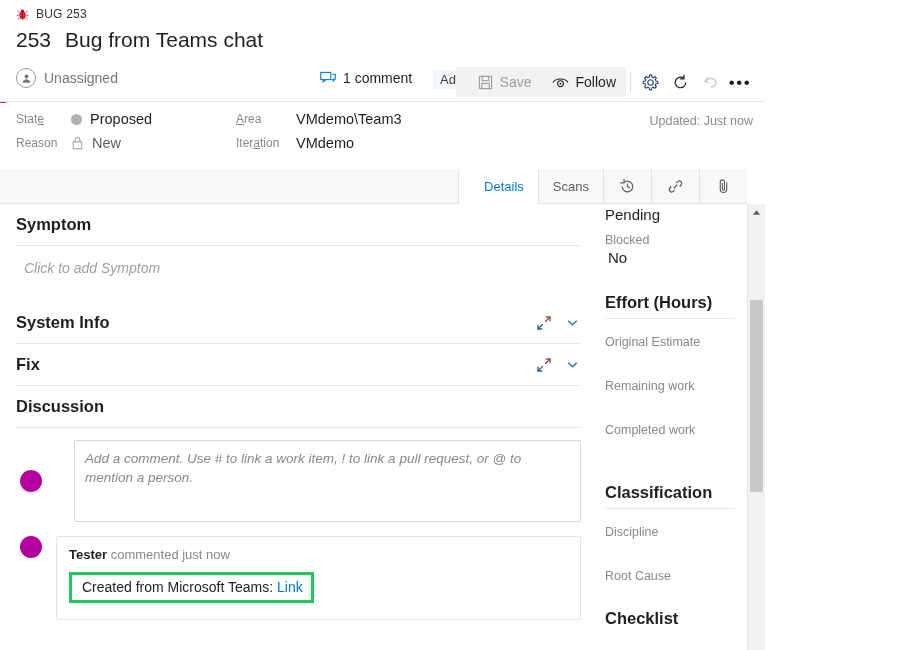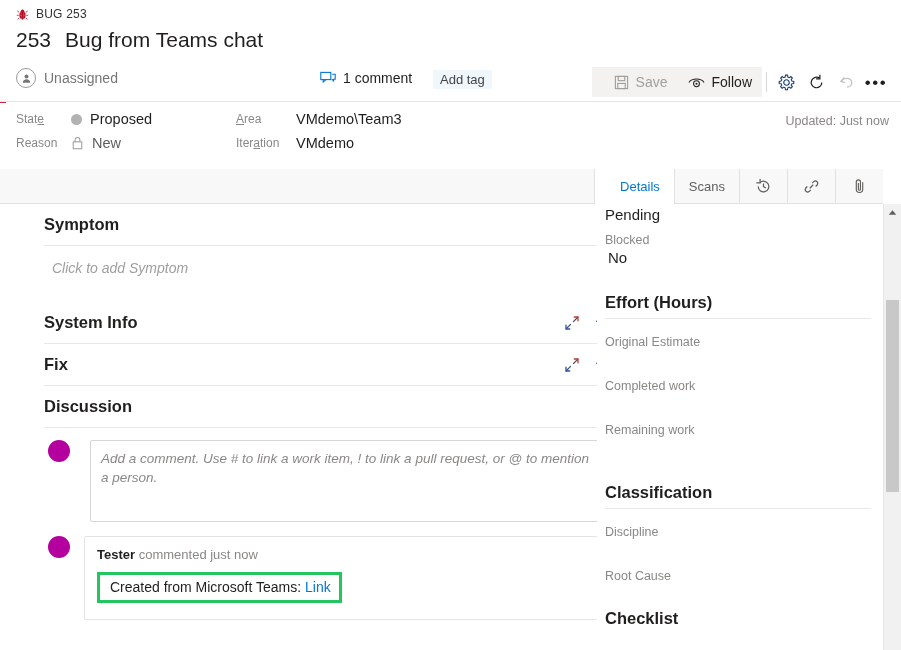--- a/index.html
+++ b/index.html
@@ -5,21 +5,21 @@
   * { box-sizing: border-box; }
   html, body {
     margin: 0; padding: 0;
     width: 901px; height: 650px;
     overflow: hidden;
     background: #ffffff;
     font-family: "Liberation Sans", sans-serif;
     color: #201f1e;
   }
 
-  #root { position: relative; width: 901px; height: 650px; }
+  #root { position: relative; width: 765px; height: 650px; }
 
   
   .work-item-stripe {
     position: absolute; left: 0; top: 0;
     width: 6px; height: 103px;
     background: #cc293d;
   }
 
   
   .header {
@@ -140,21 +140,20 @@
     margin-bottom: -1px;
     padding-left: 25px;
   }
 
   
   .main {
     position: absolute; left: 0; top: 204px;
     width: 597px; bottom: 0;
     background: #ffffff;
     overflow: hidden;
-    margin-left: 28px;
   }
   .section { padding: 0 16px; }
   .sec-head {
     display: flex; align-items: center;
     height: 42px;
     border-bottom: 1px solid #e8e8e8;
   }
   .sec-title { font-size: 16.5px; font-weight: bold; color: #201f1e; flex: 1; }
   .sec-actions { display: flex; align-items: center; gap: 10px; }
   .ic-btn {
@@ -166,21 +165,21 @@
     font-size: 14px; color: #a19f9d; font-style: italic;
     padding: 14px 0 26px 8px;
   }
 
   .avatar-magenta {
     width: 22px; height: 22px; border-radius: 50%;
     background: #b4009e; flex: 0 0 22px;
   }
 
   .comment-compose {
-    display: flex; gap: 20px; padding: 12px 0 0 4px;
+    display: flex; gap: 32px; padding: 12px 0 0 4px; align-items: center;
   }
   .compose-box {
     flex: 1; min-height: 82px;
     border: 1px solid #d6d6d6; border-radius: 2px;
     background: #fff; padding: 8px 10px;
     font-size: 13.5px; font-style: italic; color: #8a8886;
     line-height: 19px;
     cursor: text;
   }
 
@@ -515,26 +514,26 @@
     </div>
 
     <div class="dp-group-title">Effort (Hours)</div>
 
     <div class="dp-field">
       <div class="dp-label">Original Estimate</div>
       <div class="dp-value"></div>
     </div>
 
     <div class="dp-field">
+      <div class="dp-label">Remaining work</div>
+      <div class="dp-value"></div>
+    </div>
+
+    <div class="dp-field">
       <div class="dp-label">Completed work</div>
-      <div class="dp-value"></div>
-    </div>
-
-    <div class="dp-field">
-      <div class="dp-label">Remaining work</div>
       <div class="dp-value"></div>
     </div>
 
     <div class="dp-group-title">Classification</div>
 
     <div class="dp-field">
       <div class="dp-label">Discipline</div>
       <div class="dp-value"></div>
     </div>
 

